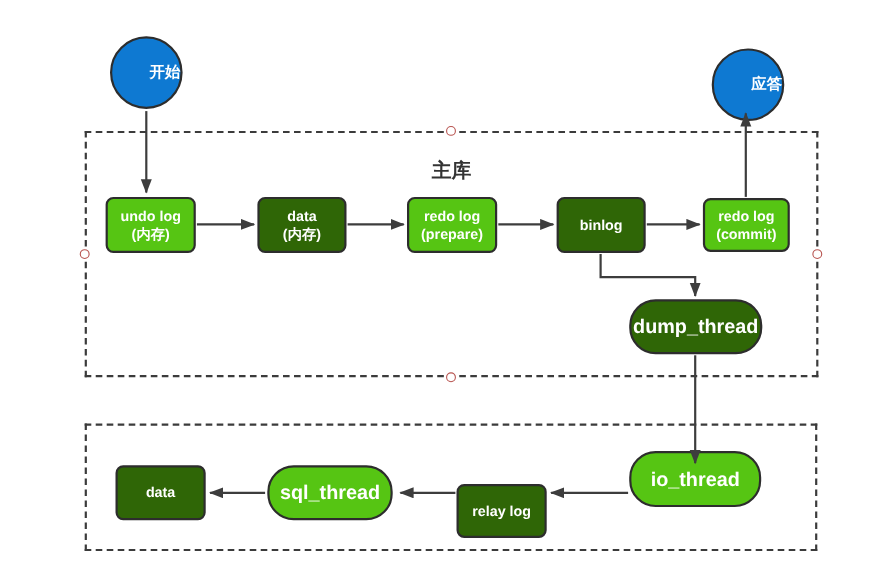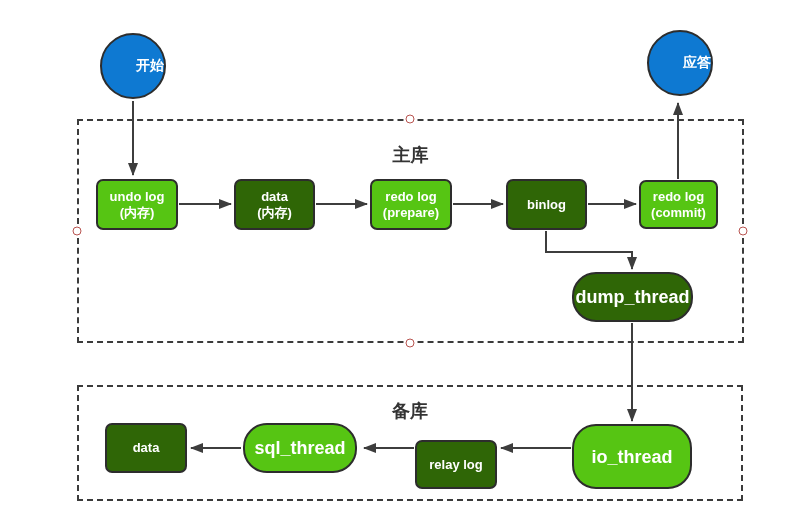--- a/index.html
+++ b/index.html
@@ -97,31 +97,30 @@
 </style>
 </head>
 <body>
 
 <div class="stage">
 
   <div class="group" style="left:77px; top:119px; width:667px; height:224px;"></div>
   <div class="group-label" style="left:77px; top:143px; width:667px;">主库</div>
 
   <div class="group" style="left:77px; top:385px; width:666px; height:116px;"></div>
-  <div class="group-label" style="left:77px; top:399px; width:666px;">备库</div>
 
   <div class="conn-point" style="left:410px; top:119px;"></div>
   <div class="conn-point" style="left:410px; top:343px;"></div>
   <div class="conn-point" style="left:77px;  top:231px;"></div>
   <div class="conn-point" style="left:743px; top:231px;"></div>
 
   <div class="circle" style="left:100px; top:33px;">
     <span>开始</span>
   </div>
-  <div class="circle" style="left:647px; top:30px;">
+  <div class="circle" style="left:647px; top:44px;">
     <span>应答</span>
   </div>
 
   <div class="node light" style="left:96px; top:179px; width:82px; height:51px;">
     <div class="node-label">
       <span>undo log</span>
       <span>(内存)</span>
     </div>
   </div>
 
@@ -169,21 +168,21 @@
       <span>sql_thread</span>
     </div>
   </div>
 
   <div class="node dark" style="left:415px; top:424px; width:82px; height:49px;margin-top:16px;">
     <div class="node-label">
       <span>relay log</span>
     </div>
   </div>
 
-  <div class="node light pill" style="left:572px; top:424px; width:120px; height:65px;">
+  <div class="node light pill" style="left:572px; top:410px; width:120px; height:51px;">
     <div class="node-label">
       <span>io_thread</span>
     </div>
   </div>
 
   <svg class="overlay" width="806" height="526" viewBox="0 0 806 526">
     <defs>
       <marker id="ah" markerUnits="userSpaceOnUse" markerWidth="14" markerHeight="12" refX="12" refY="5" orient="auto">
         <path class="arrowhead-shape" d="M0,0 L13,5 L0,10 Z"></path>
       </marker>

